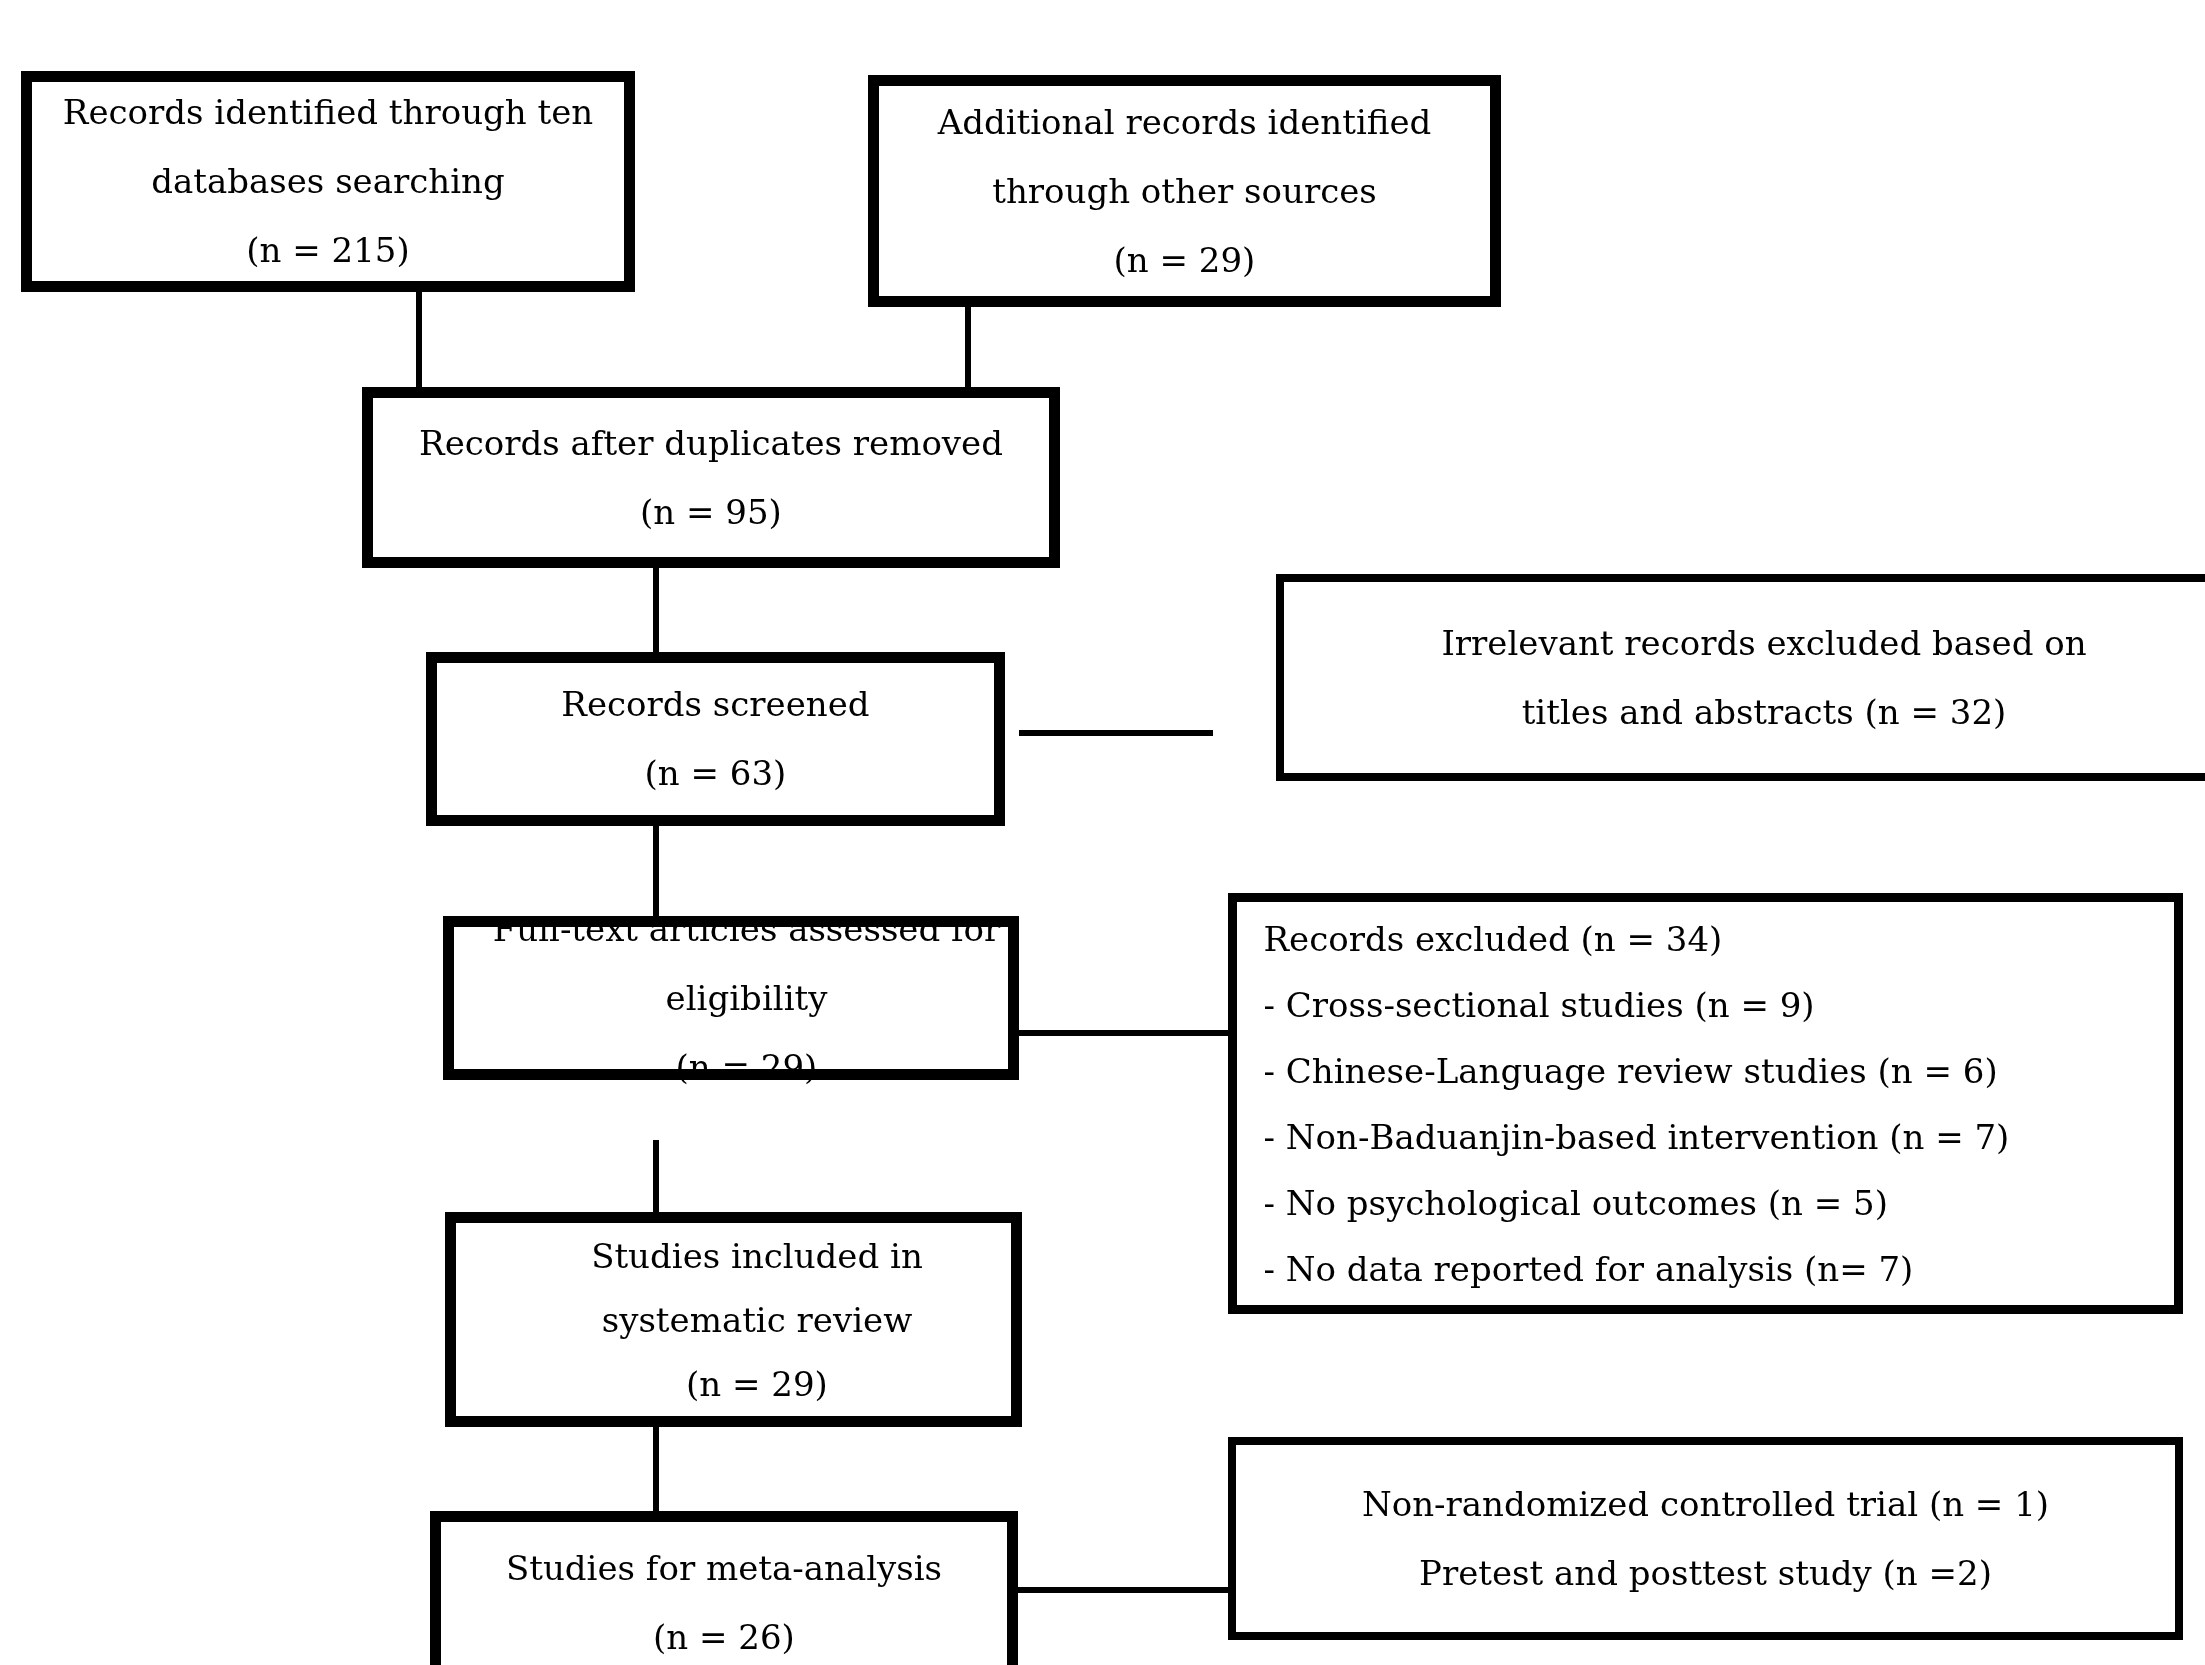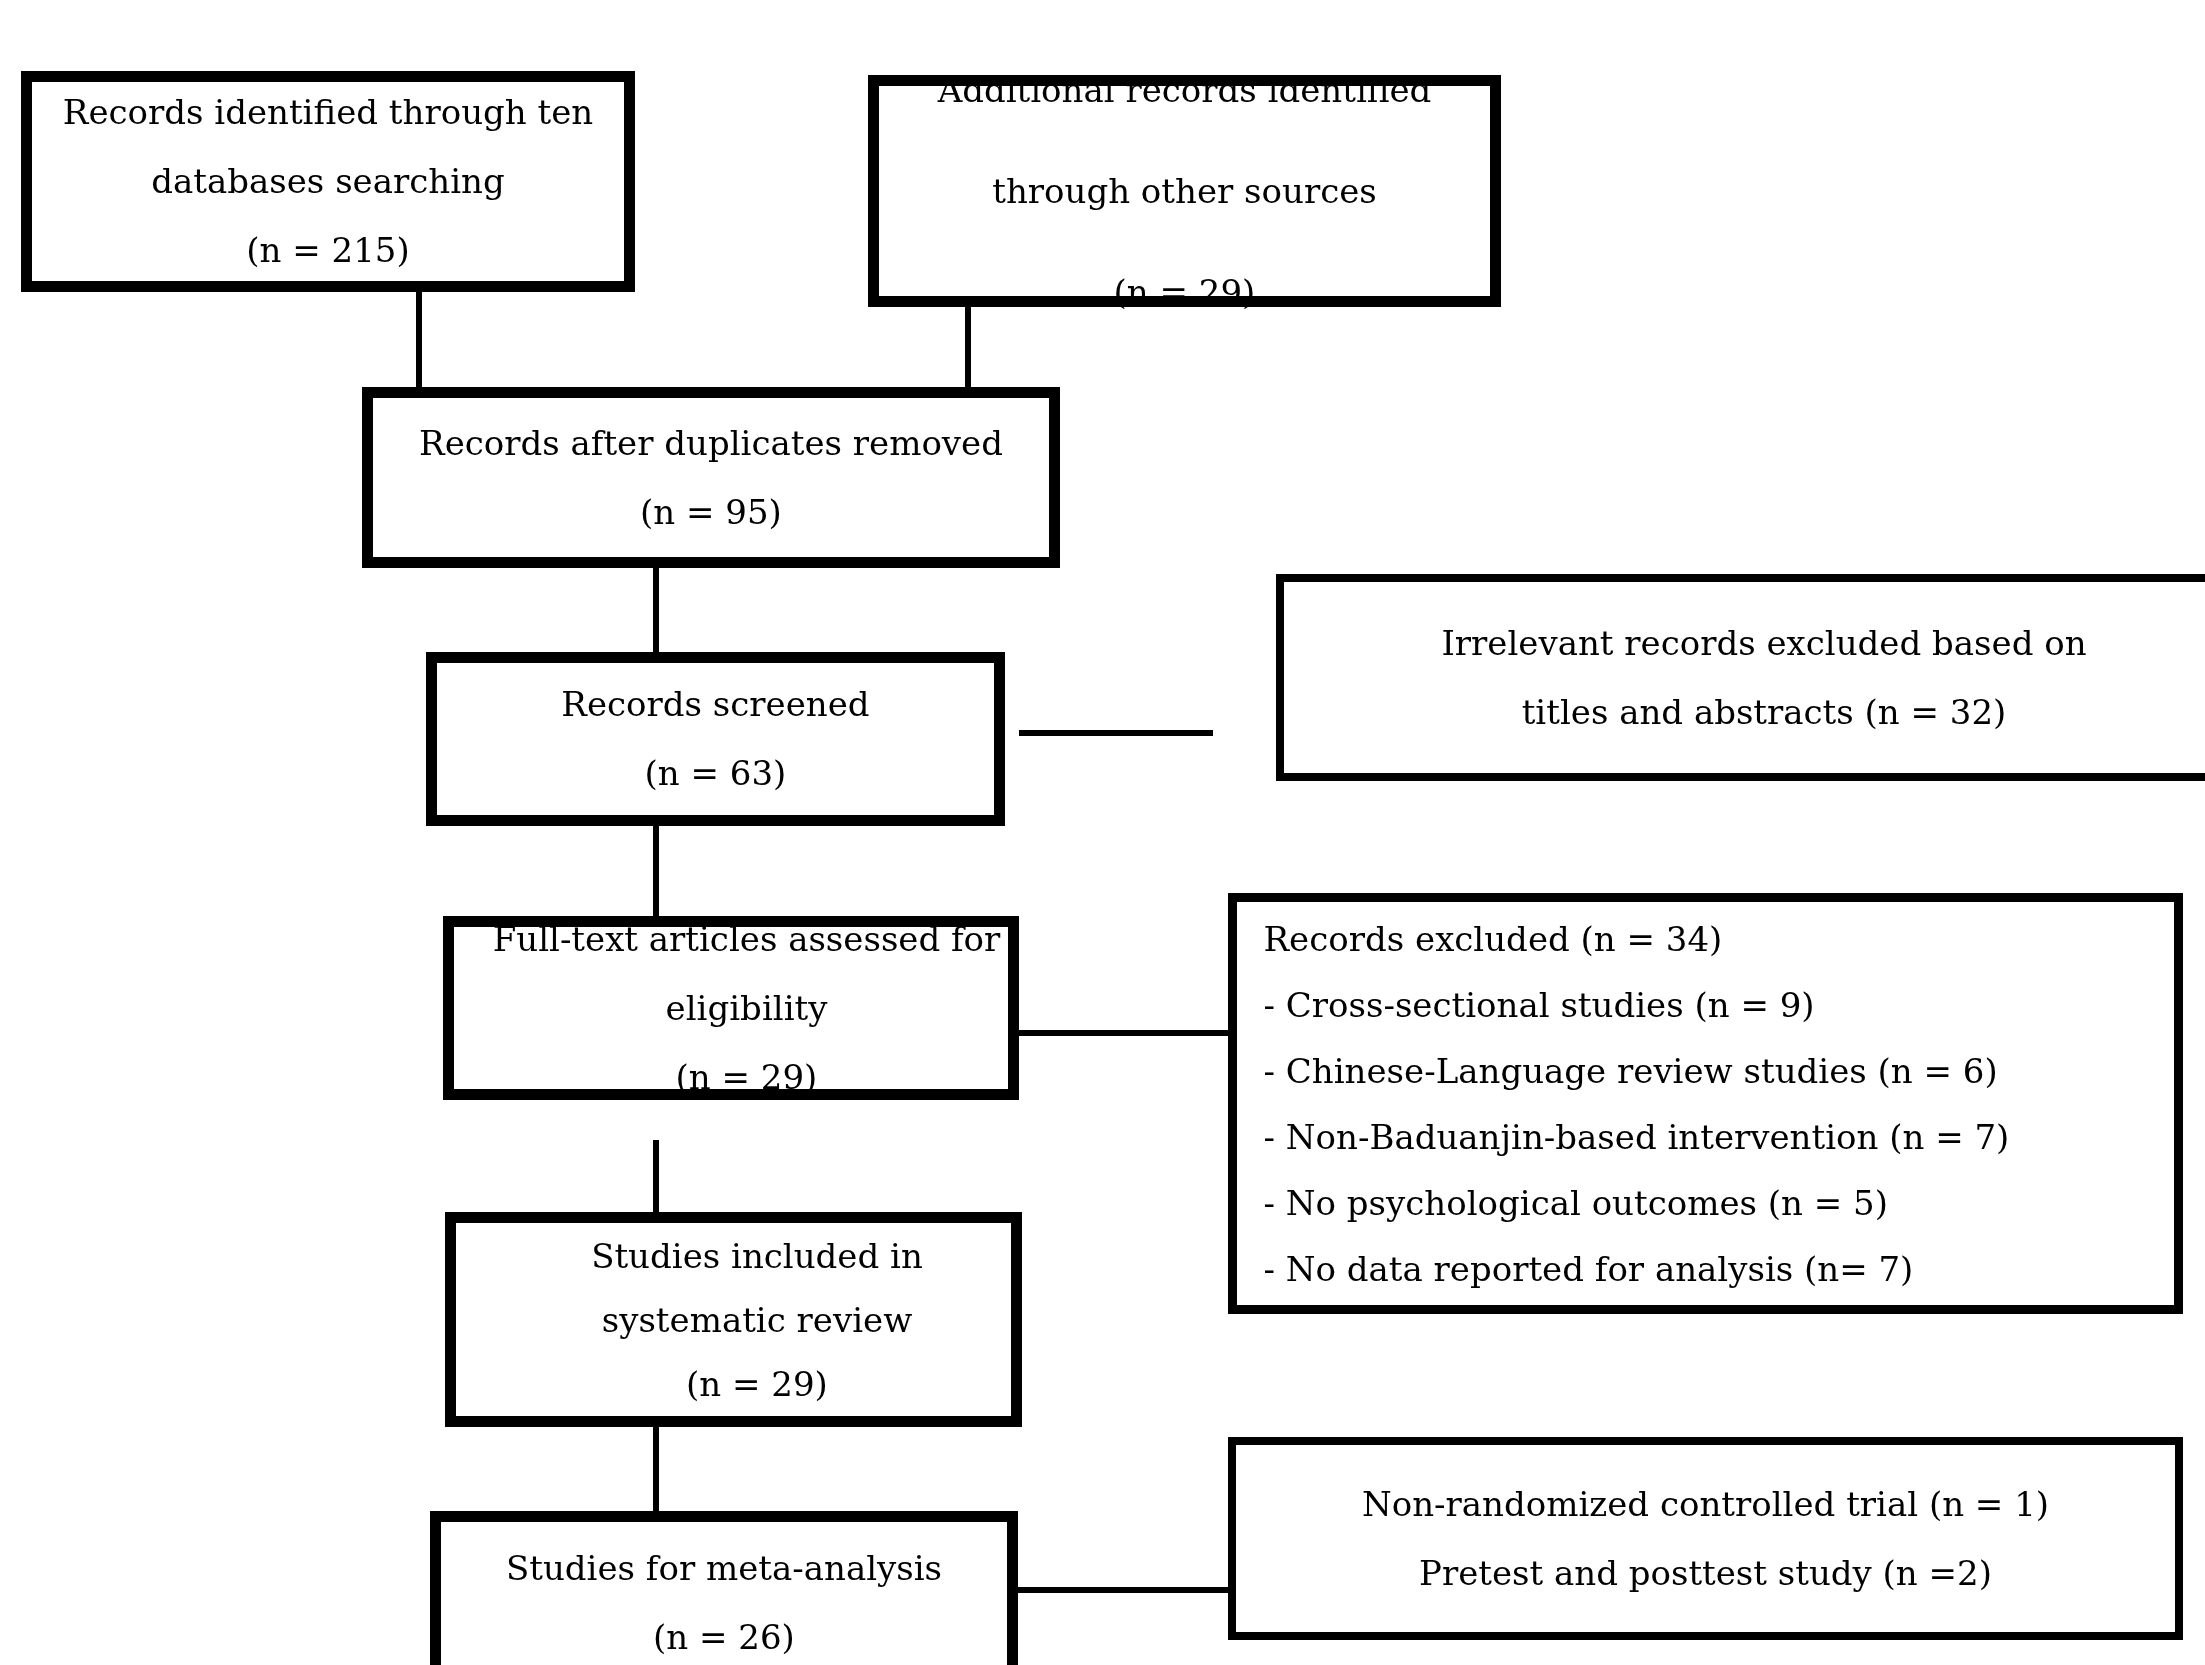--- a/index.html
+++ b/index.html
@@ -38,25 +38,25 @@
     padding-right: 18px;
     line-height: 66px;
   }
   .node.tight { line-height: 64px; }
   .conn {
     position: absolute;
     background: #000000;
   }
   
   #b1  { left: 21px;   top: 23px;   width: 614px; height: 221px; }
-  #b2  { left: 868px; top: 27px;   width: 633px; height: 232px; gap: 32px; }
+  #b2  { left: 868px; top: 27px;   width: 633px; height: 232px; }
   #b3  { left: 362px;  top: 339px;  width: 698px; height: 181px; }
   #b4  { left: 426px;  top: 604px; width: 579px;  height: 174px; }
   #b5  { left: 1276px; top: 526px;  width: 976px; height: 207px; }
-  #b6  { left: 443px;  top: 868px; width: 576px;  height: 184px; padding-left: 31px; }
+  #b6  { left: 443px;  top: 868px; width: 576px;  height: 164px; padding-left: 31px; }
   #b7  { left: 1228px; top: 845px; width: 955px; height: 421px; border-width: 9.6px; }
   #b8  { left: 445px;  top: 1164px; width: 577px;  height: 215px; padding-left: 47px; }
   #b9  { left: 430px;  top: 1463px; width: 588px;  height: 184px; }
   #b10 { left: 1228px; top: 1389px; width: 955px; height: 203px; }
   
   #v1 { left: 416px;  top: 241px;  width: 6px;  height: 102px; }
   #v2 { left: 965px; top: 254px;  width: 6px;  height: 89px; }
   #v3 { left: 653px; top: 515px;  width: 6px;  height: 93px; }
   #v4 { left: 653px; top: 777px; width: 6px;  height: 95px; }
   #v5 { left: 653px; top: 1092px; width: 6px;  height: 77px; }

